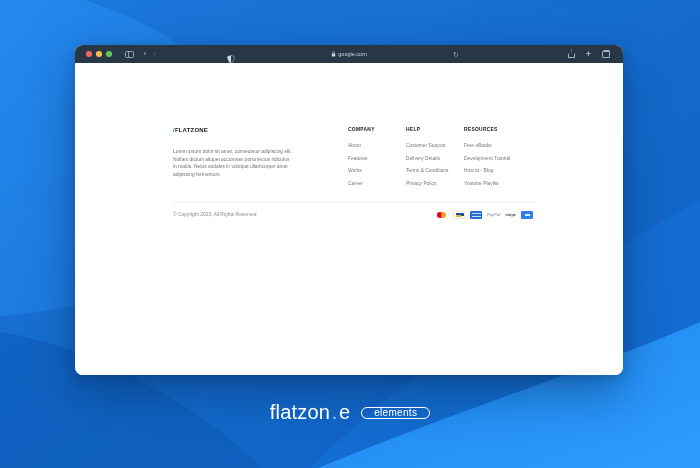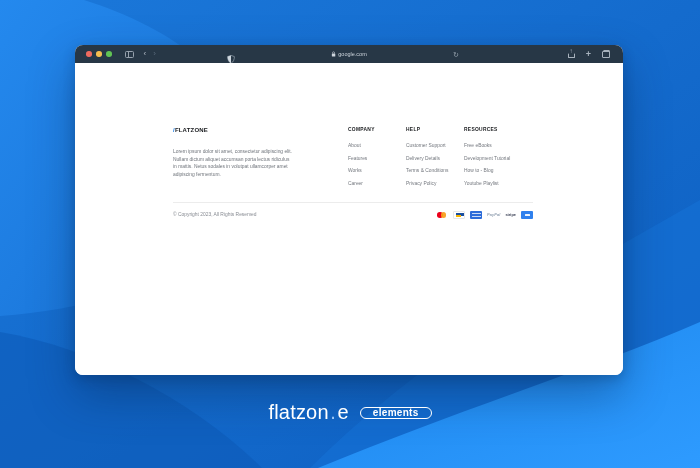--- a/index.html
+++ b/index.html
@@ -86,21 +86,21 @@
   
   .branding {
     position:absolute; left:0; right:0; top:401px;
     display:flex; align-items:center; justify-content:center; gap:11px;
     color:#fff;
   }
   .wordmark { font-size:20px; font-weight:500; letter-spacing:.2px; display:flex; align-items:flex-end; }
   .wordmark .wm-dot { color:#9cc8f7; margin:0 1.5px; }
   .pill {
     border:1.4px solid #fff; border-radius:11px; padding:0 12px;
-    font-size:10px; font-weight:700; letter-spacing:.3px; line-height:1;
+    font-size:10px; font-weight:400; letter-spacing:.3px; line-height:1;
   }
 </style>
 </head>
 <body>
 
 <svg class="bg" width="700" height="468" viewBox="0 0 700 468">
   <defs>
     <linearGradient id="gBase" x1="0" y1="0" x2="1" y2="1">
       <stop offset="0" stop-color="#1b78da"></stop>
         <stop offset="1" stop-color="#0d5ec0"></stop>

